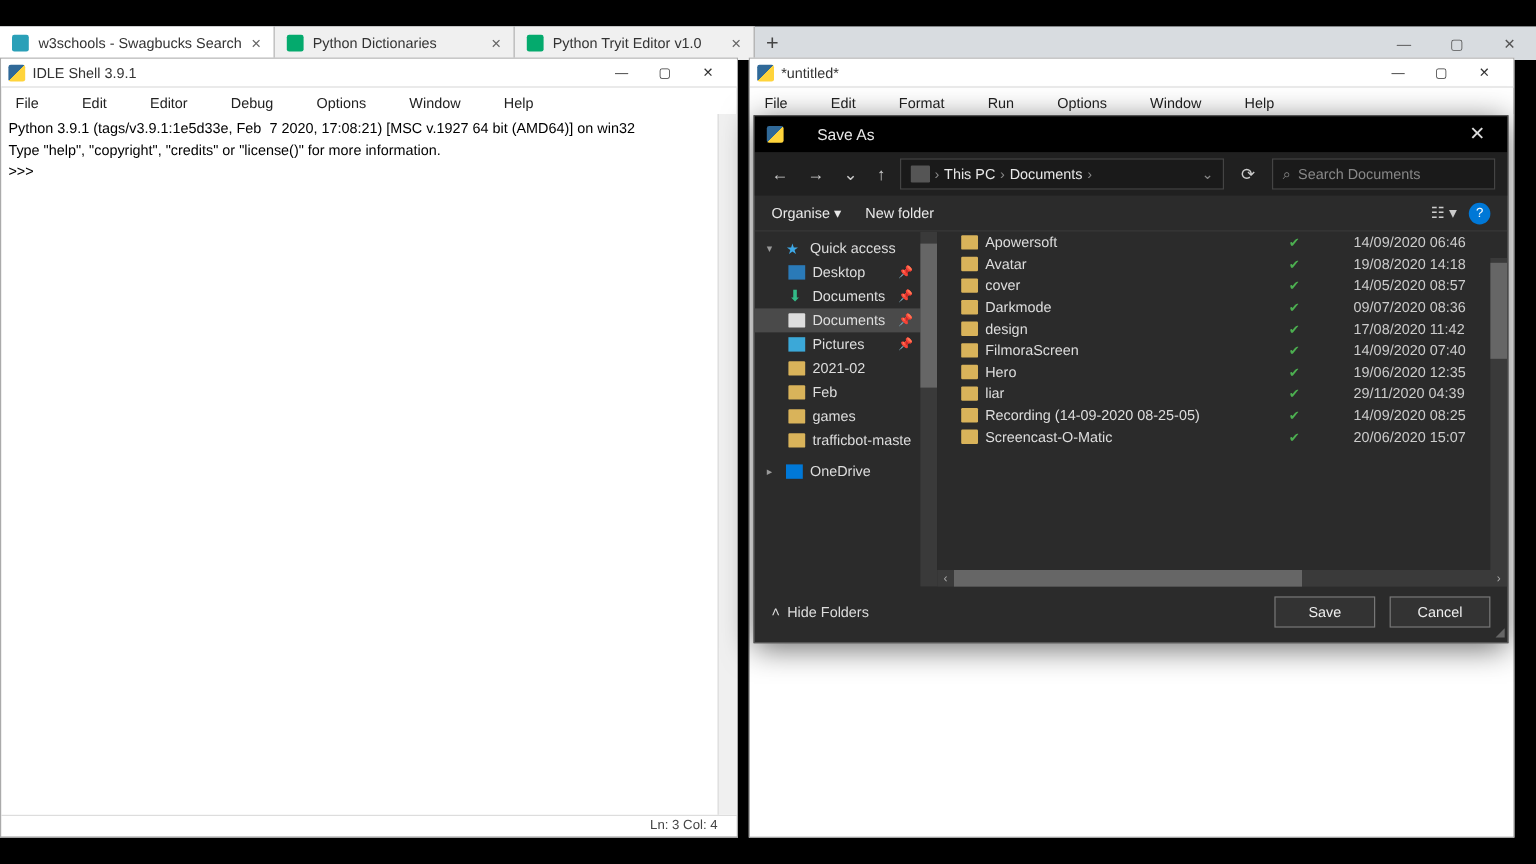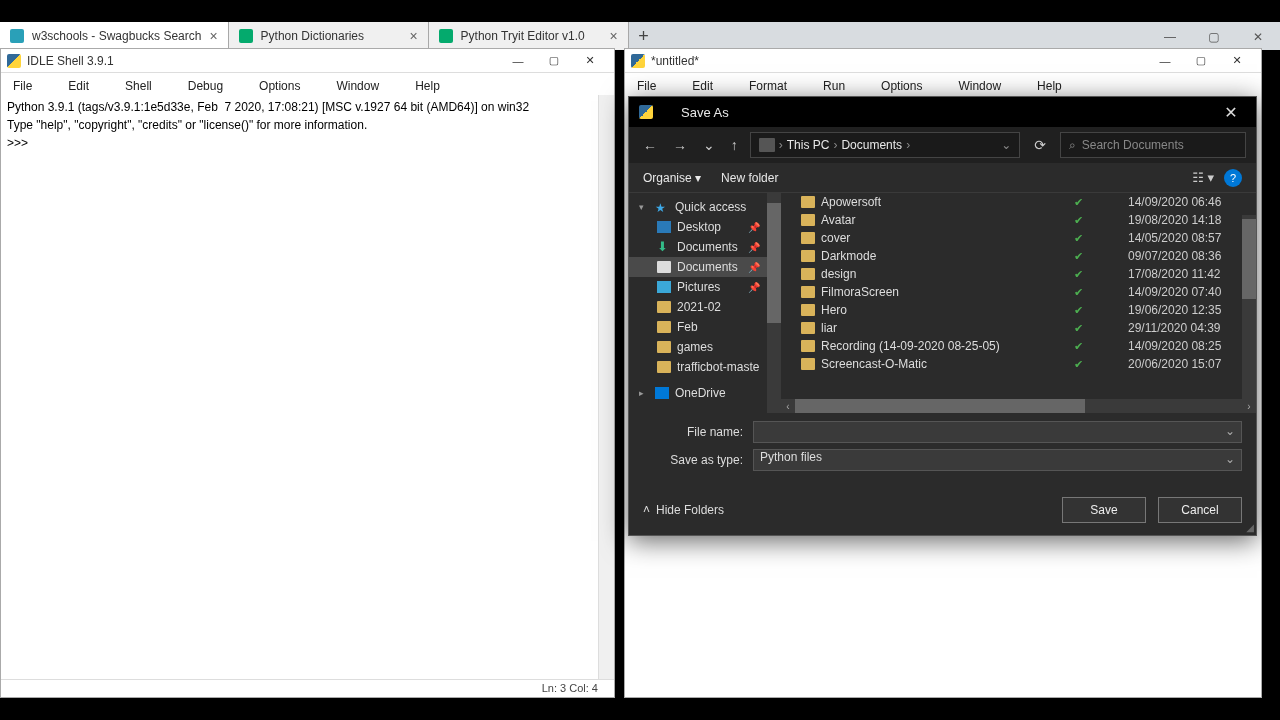--- a/index.html
+++ b/index.html
@@ -130,21 +130,21 @@
     <span>IDLE Shell 3.9.1</span>
     <div class="win-controls">
       <div class="win-btn">—</div>
       <div class="win-btn">▢</div>
       <div class="win-btn close">✕</div>
     </div>
   </div>
   <div class="menu-bar">
     <span class="menu-item">File</span>
     <span class="menu-item">Edit</span>
-    <span class="menu-item">Shell</span>
+    <span class="menu-item">Editor</span>
     <span class="menu-item">Debug</span>
     <span class="menu-item">Options</span>
     <span class="menu-item">Window</span>
     <span class="menu-item">Help</span>
   </div>
   <div class="idle-content"><span>Python 3.9.1 (tags/v3.9.1:1e5d33e, Feb  7 2020, 17:08:21) [MSC v.1927 64 bit (AMD64)] on win32</span>
 <span>Type "help", "copyright", "credits" or "license()" for more information.</span>
 <span class="prompt">&gt;&gt;&gt; </span><div class="idle-scroll"></div></div>
   <div class="idle-status">Ln: 3   Col: 4</div>
 </div>
@@ -323,30 +323,20 @@
       <div class="list-vscroll">
           <div class="list-vscroll-thumb"></div>
         </div>
       <div class="list-hscroll">
         <span class="hscroll-btn">‹</span>
         <div class="list-hscroll-thumb"></div>
         <span class="hscroll-btn" style="margin-left:auto;">›</span>
       </div>
     </div>
   </div>
-  <div class="form-area">
-    <div class="form-row">
-      <div class="form-label">File name:</div>
-      <div class="form-input combo"></div>
-    </div>
-    <div class="form-row">
-      <div class="form-label">Save as type:</div>
-      <div class="form-input combo">Python files</div>
-    </div>
-  </div>
   <div class="button-row">
     <div class="hide-folders">
       <span>˄</span>
       <span>Hide Folders</span>
     </div>
     <div class="dlg-buttons">
       <div class="dlg-btn">Save</div>
       <div class="dlg-btn">Cancel</div>
     </div>
   </div>

